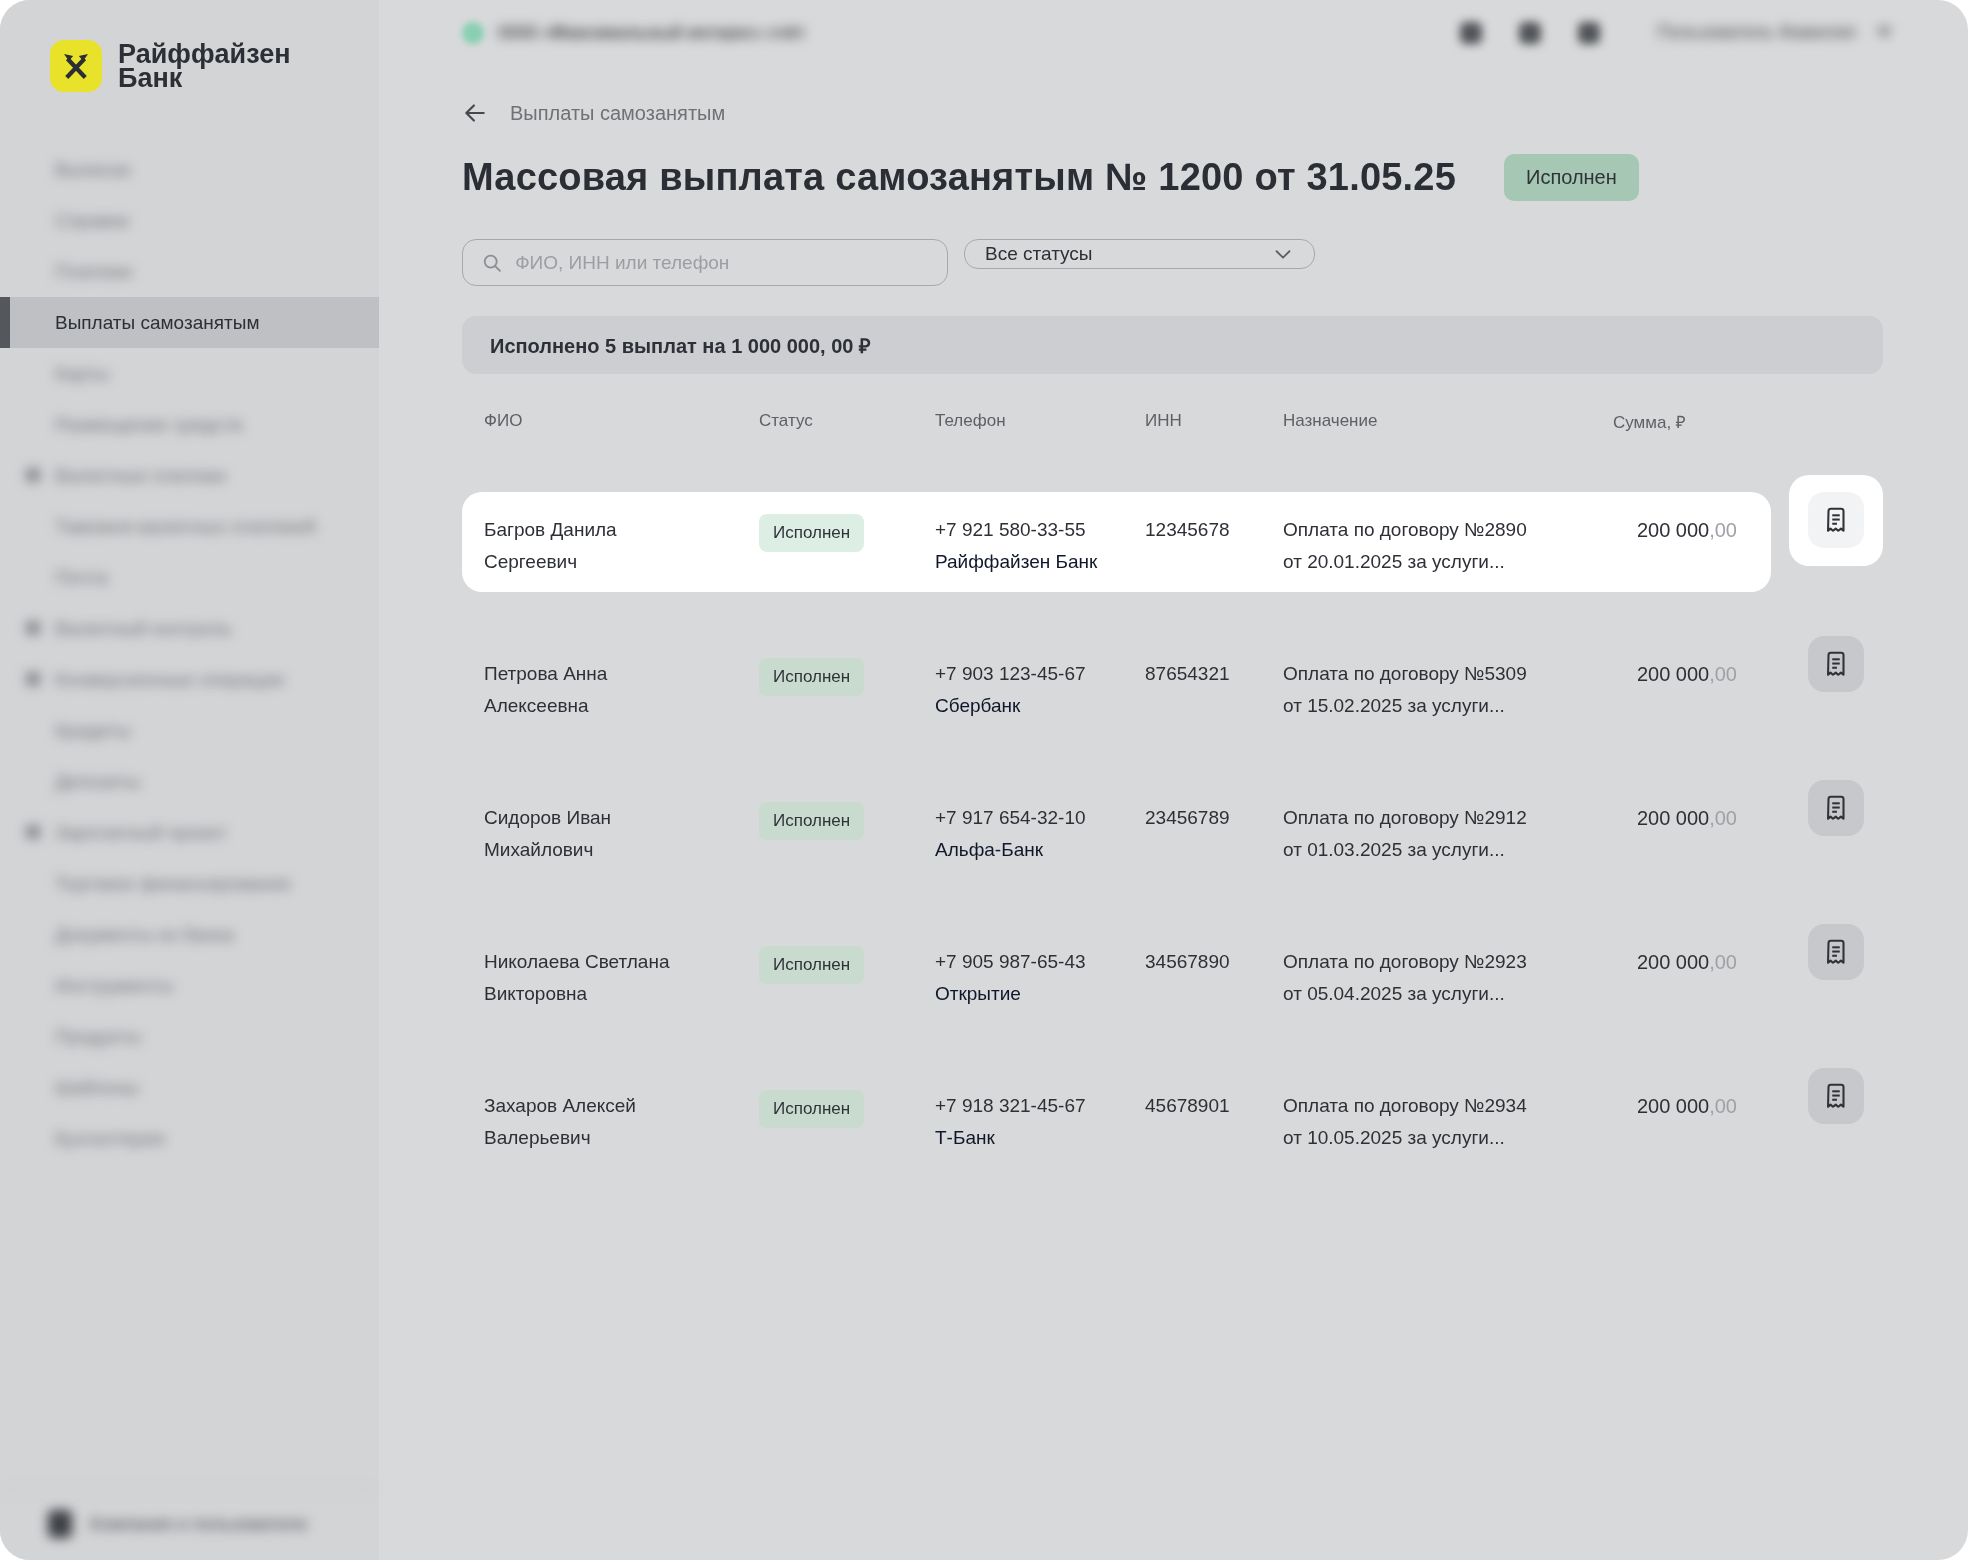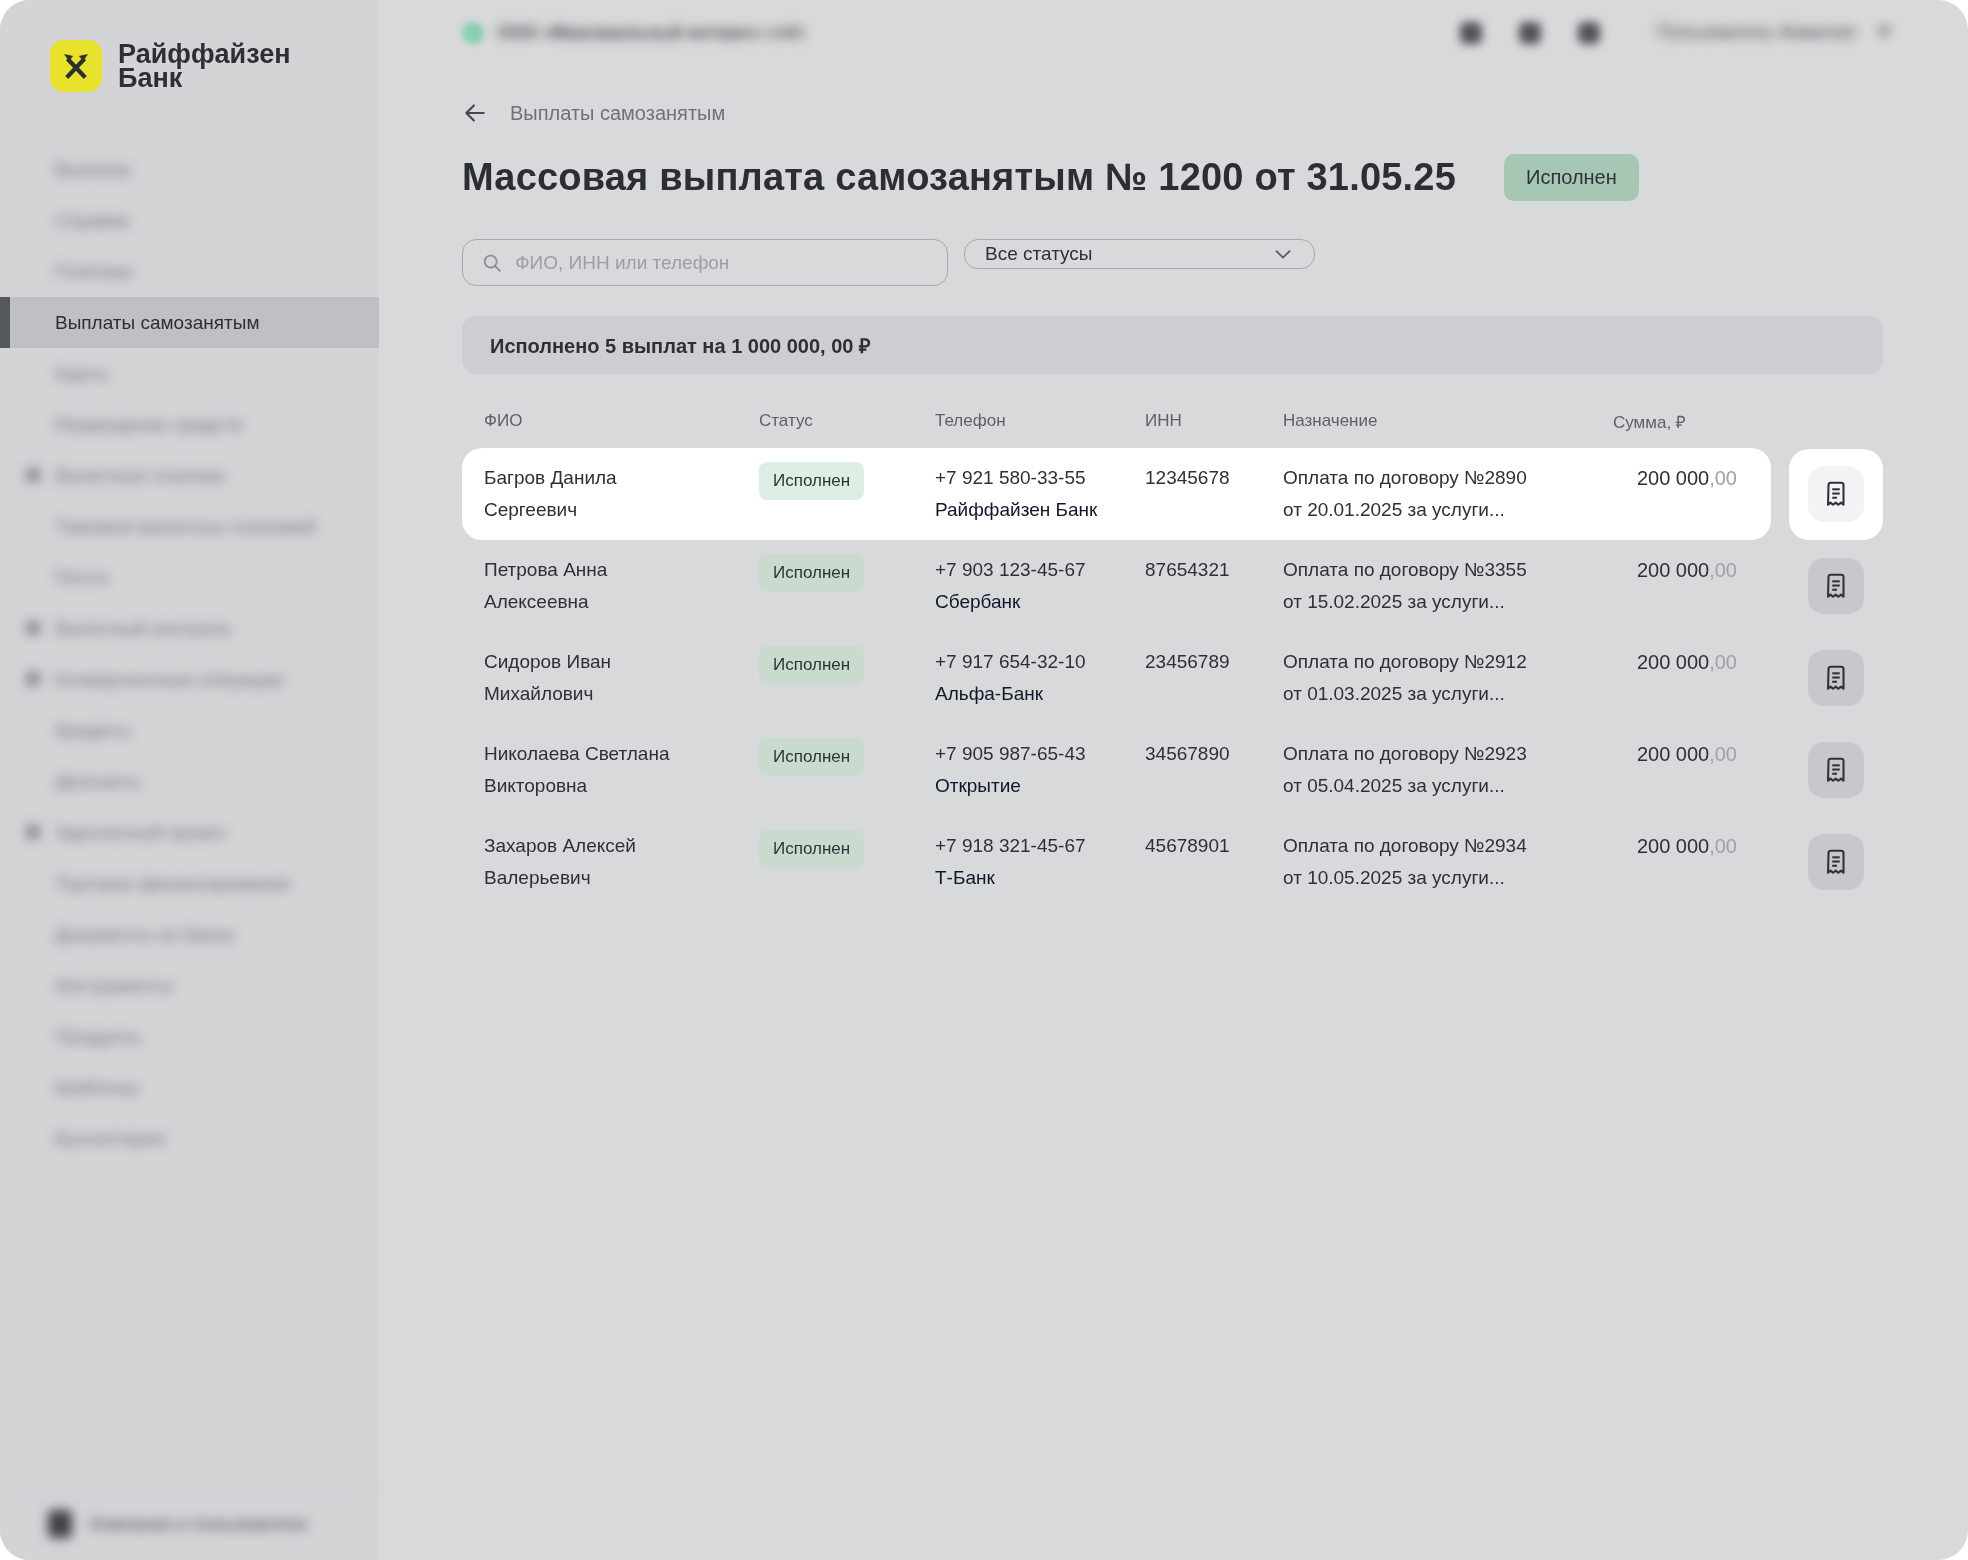--- a/index.html
+++ b/index.html
@@ -82,21 +82,21 @@
   }
   .summary-bar .sum-text { font-size:20px; font-weight:bold; color:#2d3036; }
   
   .thead { display:grid; grid-template-columns:275px 176px 210px 138px 330px 124px;
     padding:0 30px 0 22px; width:1305px; margin-top:26px; height:42px; align-items:center; }
   .th { font-size:17px; color:#5d6166; }
   .rows { margin-top:6px; }
   .row-line { display:flex; align-items:stretch; }
   .row {
     display:grid; grid-template-columns:275px 176px 210px 138px 330px 124px;
-    width:1323px; padding:14px 30px 14px 22px; border-radius:20px; min-height:91px;
+    width:1323px; padding:22px 30px 14px 22px; border-radius:20px; min-height:91px;margin-top:44px;
   }
   .row.highlight { background:#ffffff; }
   .cell { font-size:19px; line-height:32px; color:#2d3036; }
   .cell .sub { color:#0f172a; }
   .chip {
     display:inline-block; height:38px; line-height:38px; padding:0 14px; border-radius:8px;
     font-size:17px; color:#2f3338; background:#c8dbce;
   }
   .row.highlight .chip { background:#ddefe4; }
   .amount-cell { text-align:right; font-size:20px; }
@@ -269,21 +269,21 @@
               </div>
             <div class="cell"><span class="chip">Исполнен</span></div>
             <div class="cell">
                 <div>+7 903 123-45-67</div>
                 <div class="sub">Сбербанк</div>
               </div>
             <div class="cell">
                 <div>87654321</div>
               </div>
             <div class="cell">
-                <div>Оплата по договору №3355</div>
+                <div>Оплата по договору №5309</div>
                 <div>от 15.02.2025 за услуги...</div>
               </div>
             <div class="cell amount-cell"><span>200 000</span><span class="dec">,00</span></div>
           </div>
           <div class="receipt-col">
             <button class="receipt-btn">
               <svg width="30" height="30" viewBox="0 0 32 32" fill="none" stroke="#2f3237" stroke-width="2.2" stroke-linejoin="round">
                 <path d="M8 6.5 a2.5 2.5 0 0 1 2.5 -2.5 h11 a2.5 2.5 0 0 1 2.5 2.5 v21 l-2.7 -2.3 -2.9 2.3 -2.7 -2.3 -2.9 2.3 -2.7 -2.3 -2.6 2.3 z"></path>
                 <line x1="12" y1="11" x2="20" y2="11"></line>
                 <line x1="12" y1="15.5" x2="20" y2="15.5"></line>

